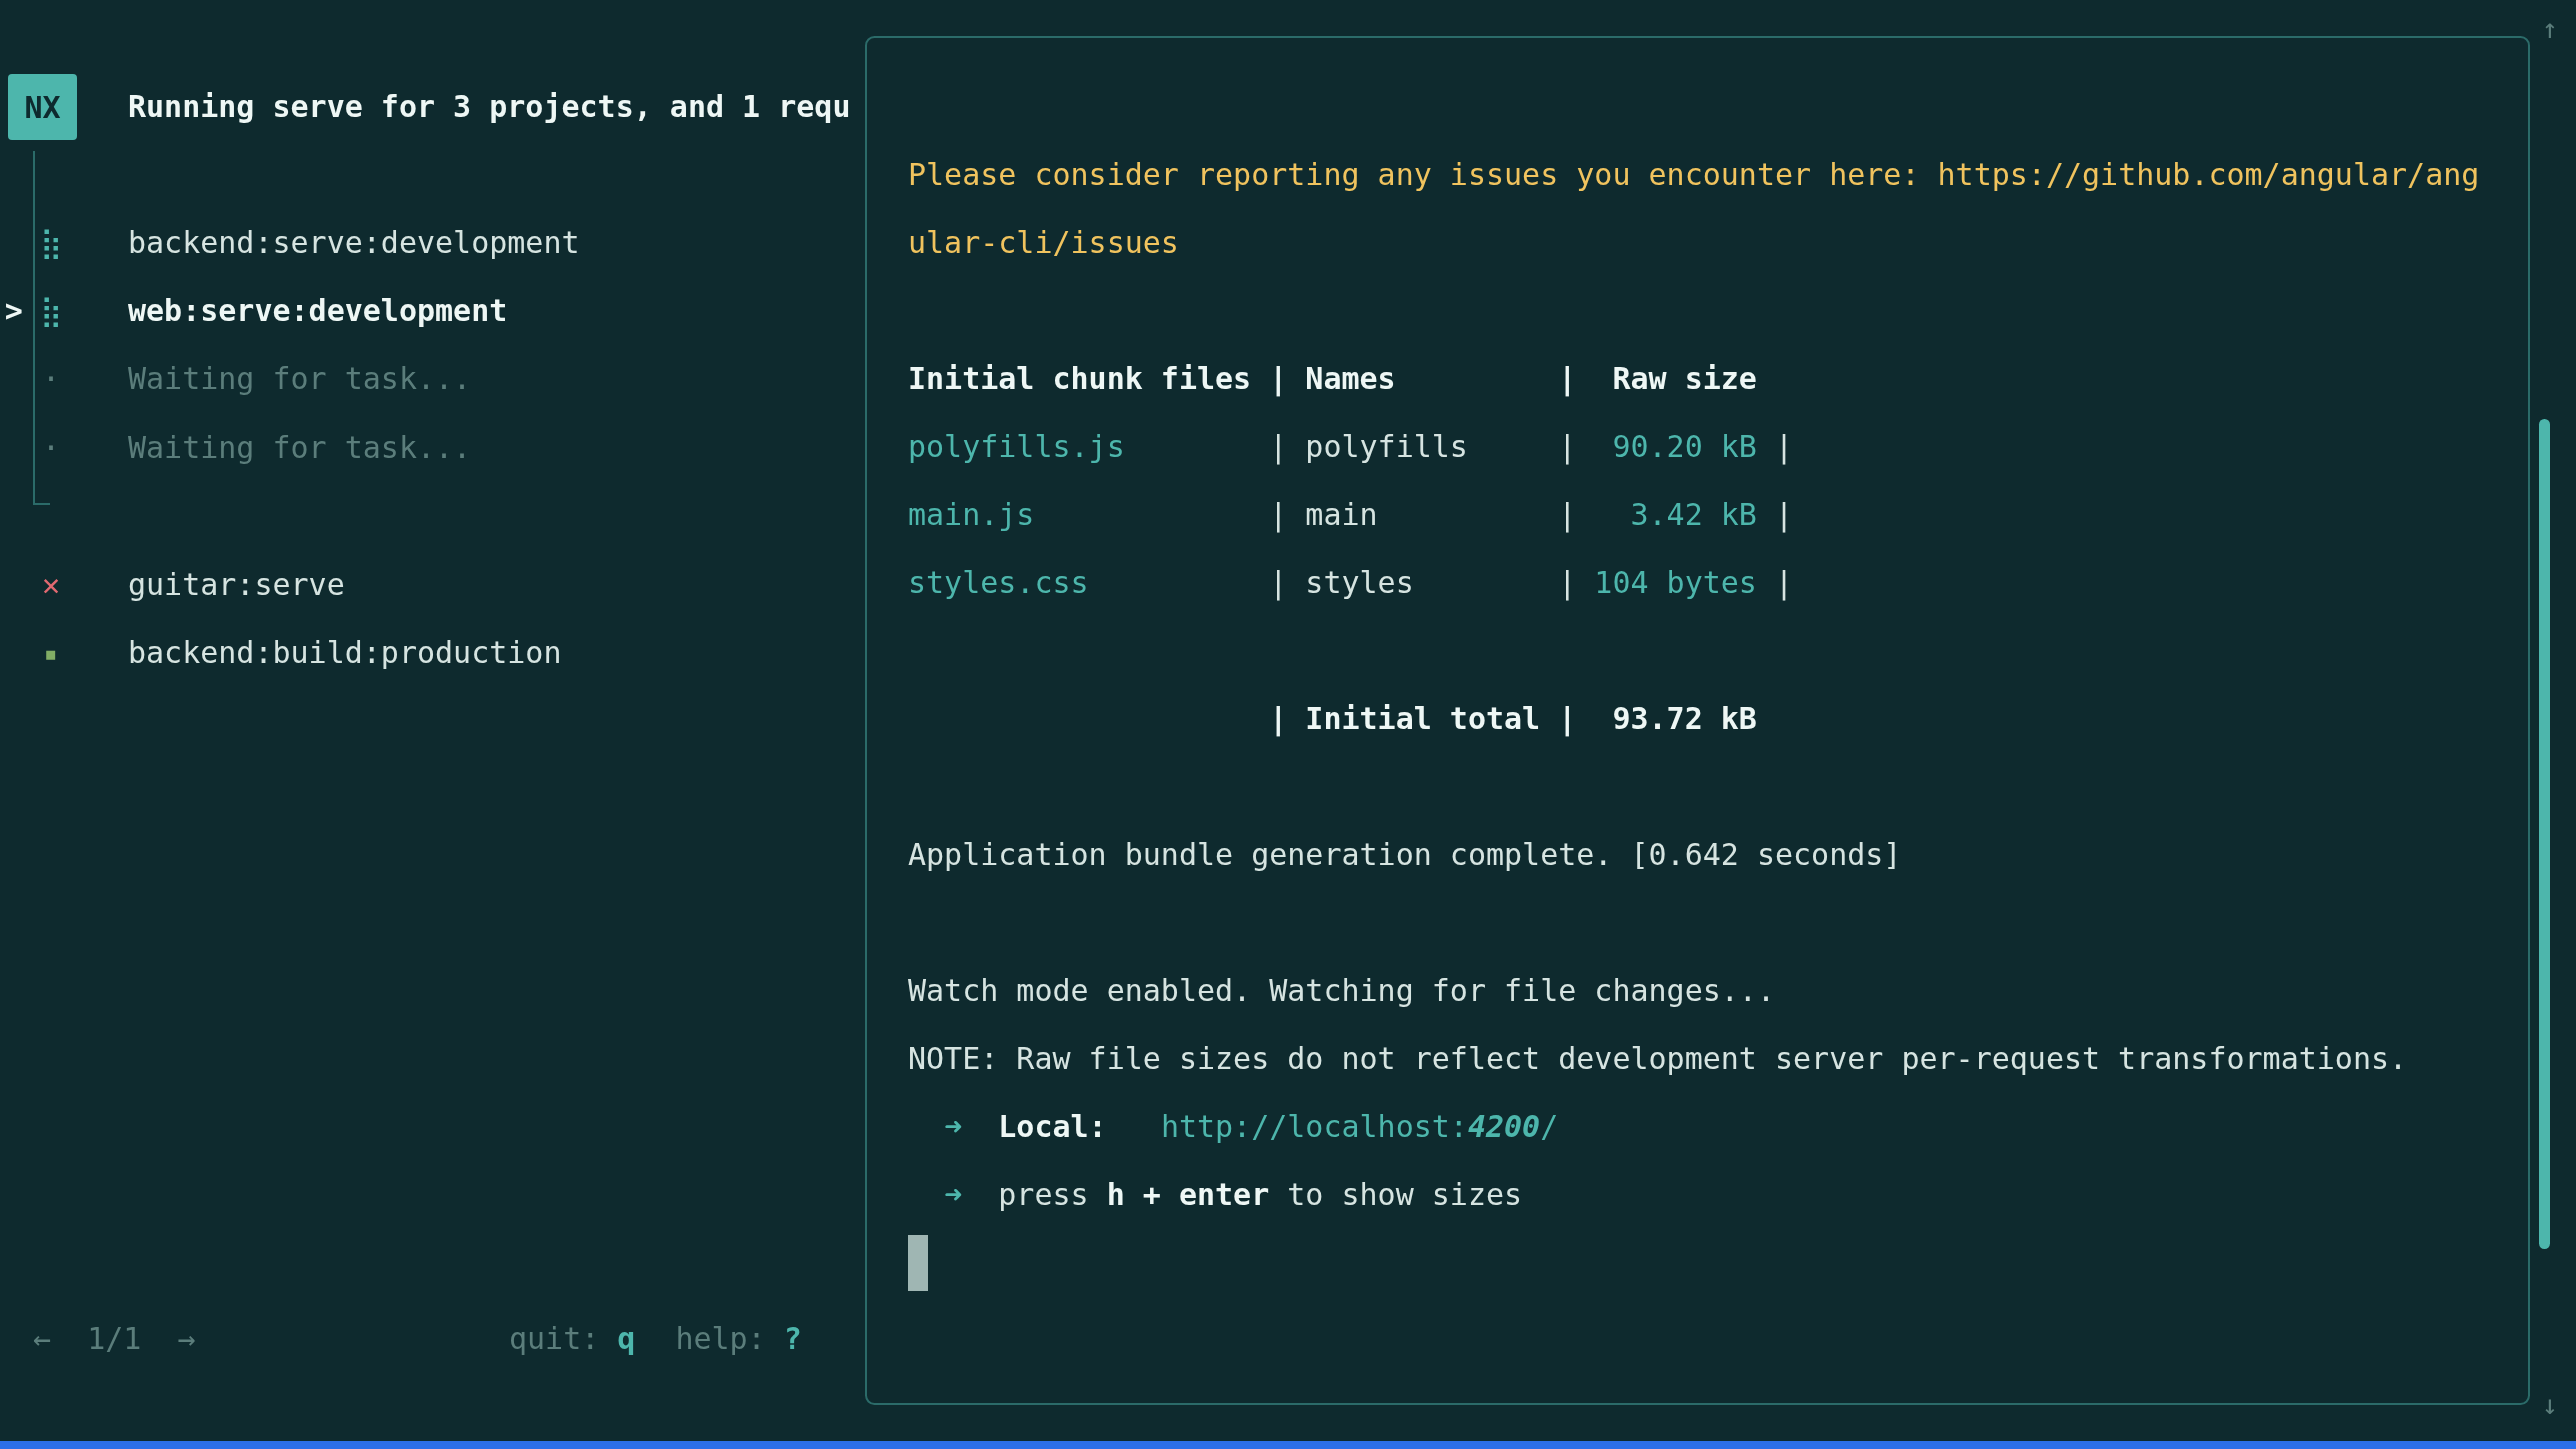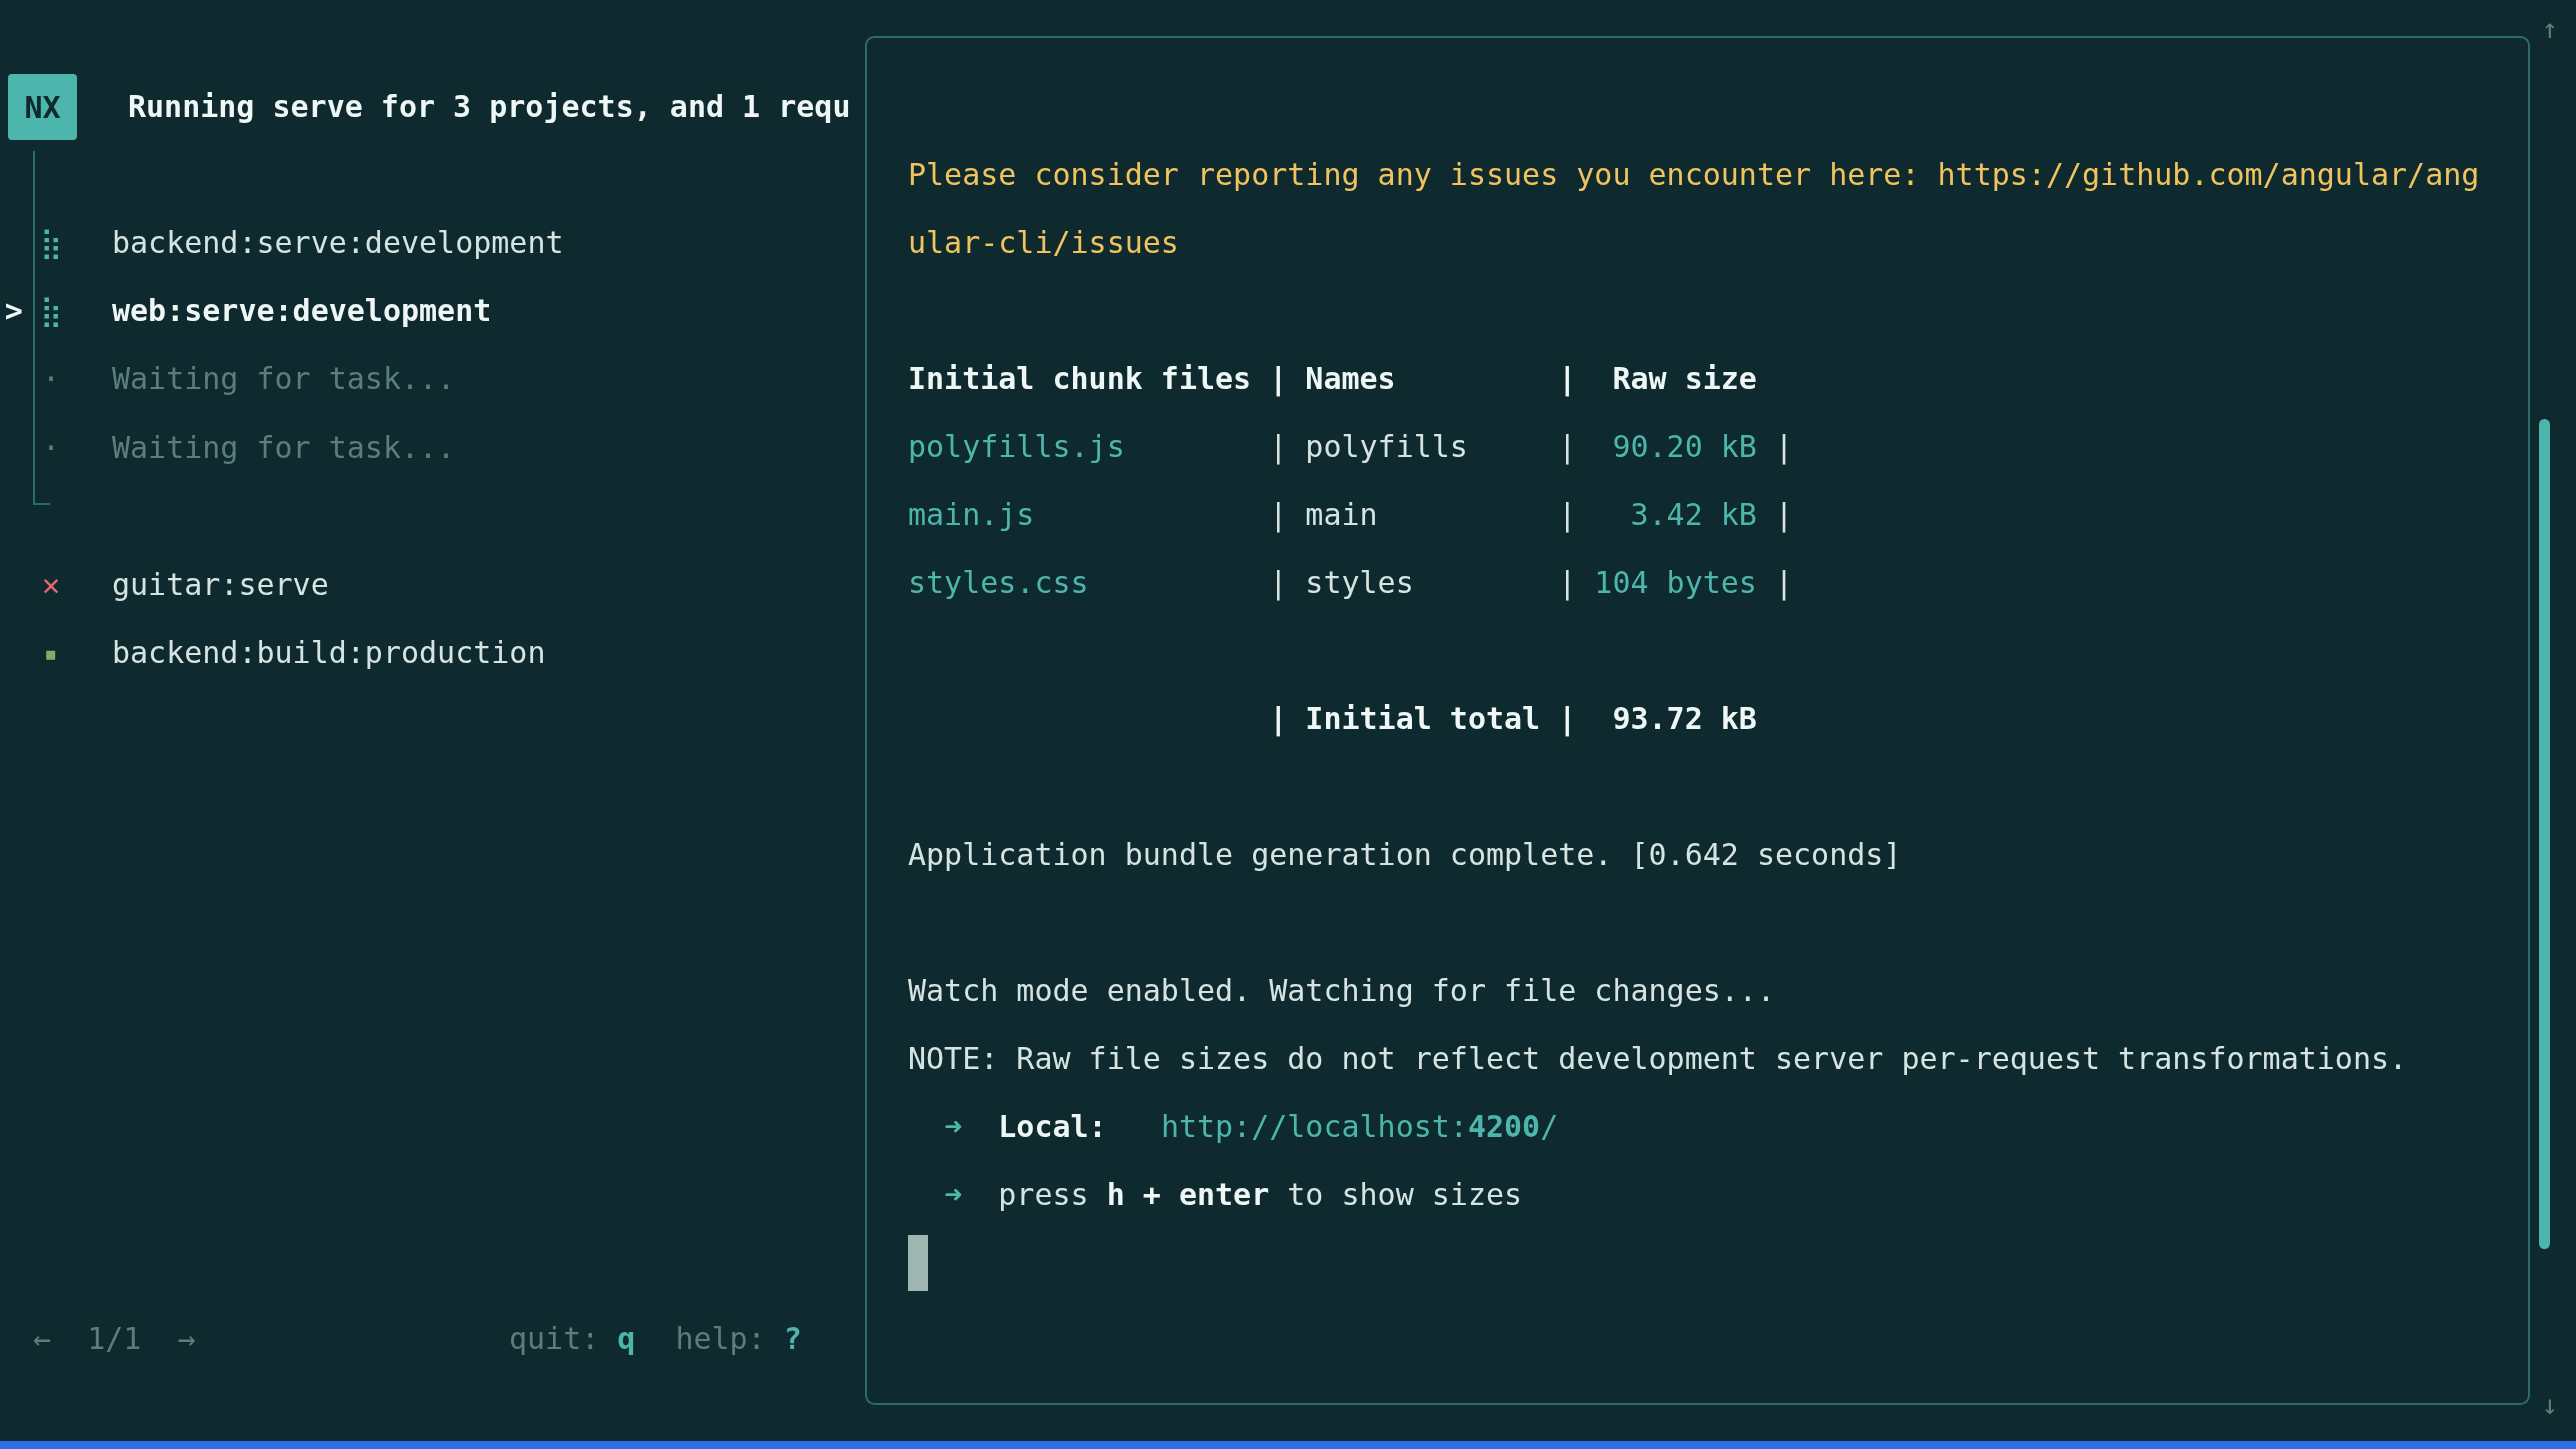--- a/index.html
+++ b/index.html
@@ -24,21 +24,21 @@
   .sidebar-title {
     position:absolute; left:128px; top:74px; height:66px; line-height:66px;
     font-weight:bold; color:var(--text_bright); white-space:nowrap;
   }
   .tree-line { position:absolute; left:33px; top:151px; width:2px; height:354px; background:var(--border); }
   .tree-foot { position:absolute; left:33px; top:503px; width:17.4px; height:2px; background:var(--border); }
 
   .task-row { position:absolute; left:0; width:865px; height:68px; line-height:68px; white-space:nowrap; }
   .t-caret { position:absolute; left:4.7px; font-weight:bold; color:var(--text_bright); }
   .t-icon  { position:absolute; left:35px; width:32px; text-align:center; }
-  .t-label { position:absolute; left:112px; color:var(--text); }
+  .t-label { position:absolute; left:128px; color:var(--text); }
   .task-row.selected .t-label { color:var(--text_bright); font-weight:bold; }
   .t-icon.spin   { color:var(--accent); }
   .t-icon.wait   { color:var(--dim); }
   .t-label.wait  { color:var(--dim); }
   .t-icon.fail   { color:var(--red); }
   .t-icon.ok     { color:var(--green); font-size:23px; }
 
   .pagination { position:absolute; left:33px; top:1305px; height:68px; line-height:68px; color:var(--dim); white-space:nowrap; }
   .pagination .page { margin:0 18px; }
   .footer-hints { position:absolute; left:509px; top:1305px; height:68px; line-height:68px; white-space:nowrap; }
@@ -58,21 +58,21 @@
   .panel-title .dot { color:var(--accent); margin-right:12px; }
   .panel-output { position:absolute; left:41px; top:103px; width:1599px; }
 
   .line { height:68px; line-height:68px; white-space:pre; }
   .line.cursor-line { display:flex; align-items:center; }
   .cursor { width:19.5px; height:56px; background:var(--cursor); }
 
   .s-text        { color:var(--text); }
   .s-bold        { color:var(--text_bright); font-weight:bold; }
   .s-accent      { color:var(--accent); }
-  .s-accent_bold { color:var(--accent); font-weight:bold; }
+  .s-accent_bold { color:var(--accent); font-weight:bold;font-style:italic; }
   .s-yellow      { color:var(--yellow); }
 
   
   .scroll-up, .scroll-down {
     position:absolute; left:2530px; width:40px; height:68px; line-height:68px;
     text-align:center; color:var(--dim); font-size:27px;
   }
   .scroll-up   { top:-4.7px; }
   .scroll-down { top:1371px; }
   .scroll-thumb { position:absolute; left:2539px; top:419px; width:10.7px; height:830px; background:var(--accent); border-radius:5.4px; }

